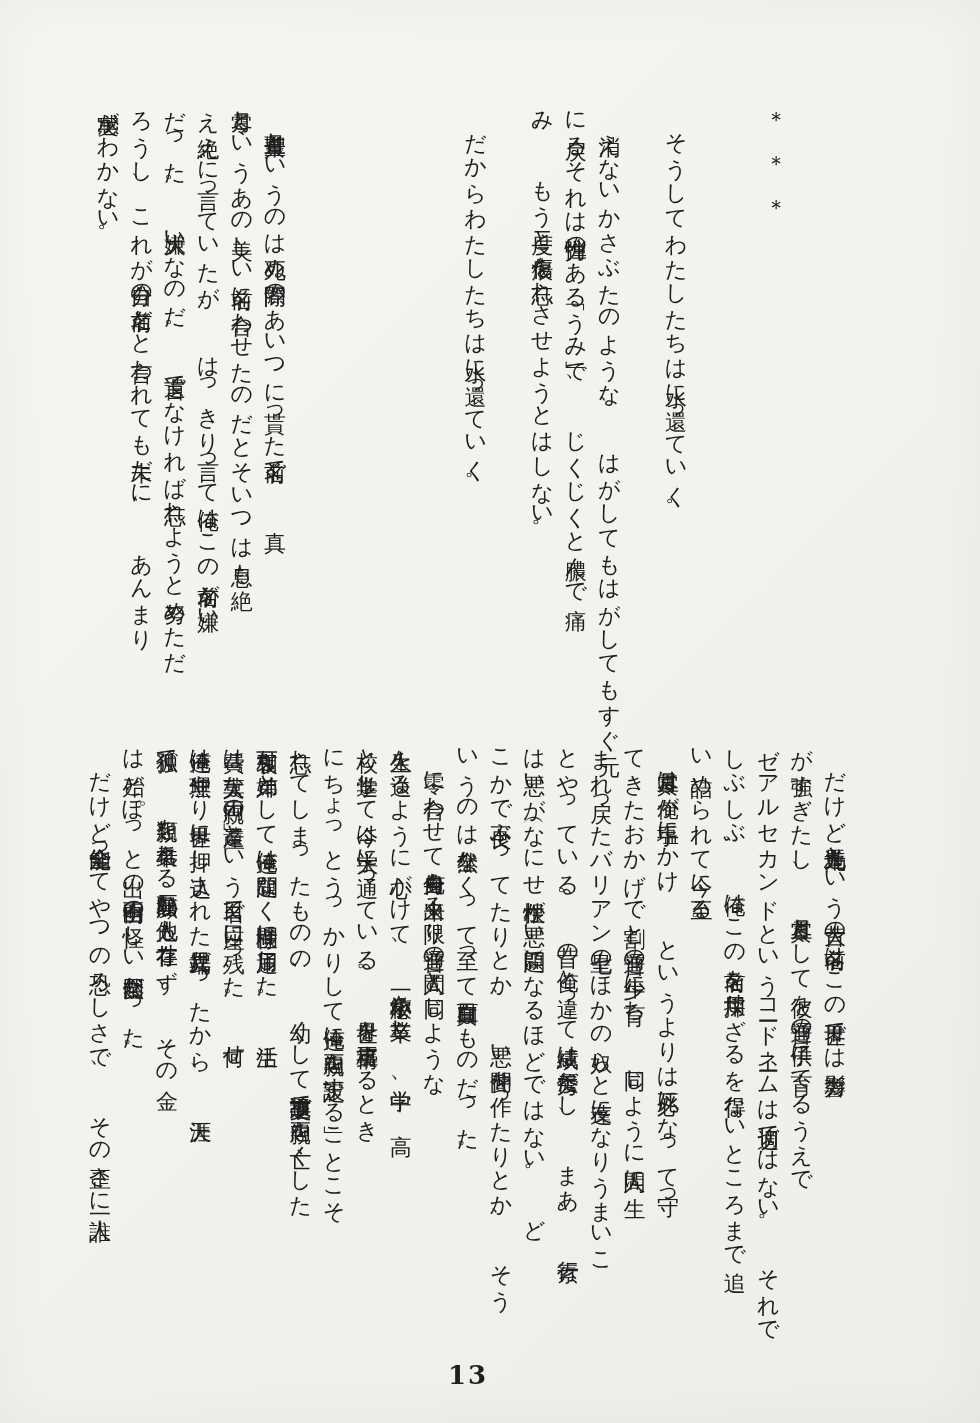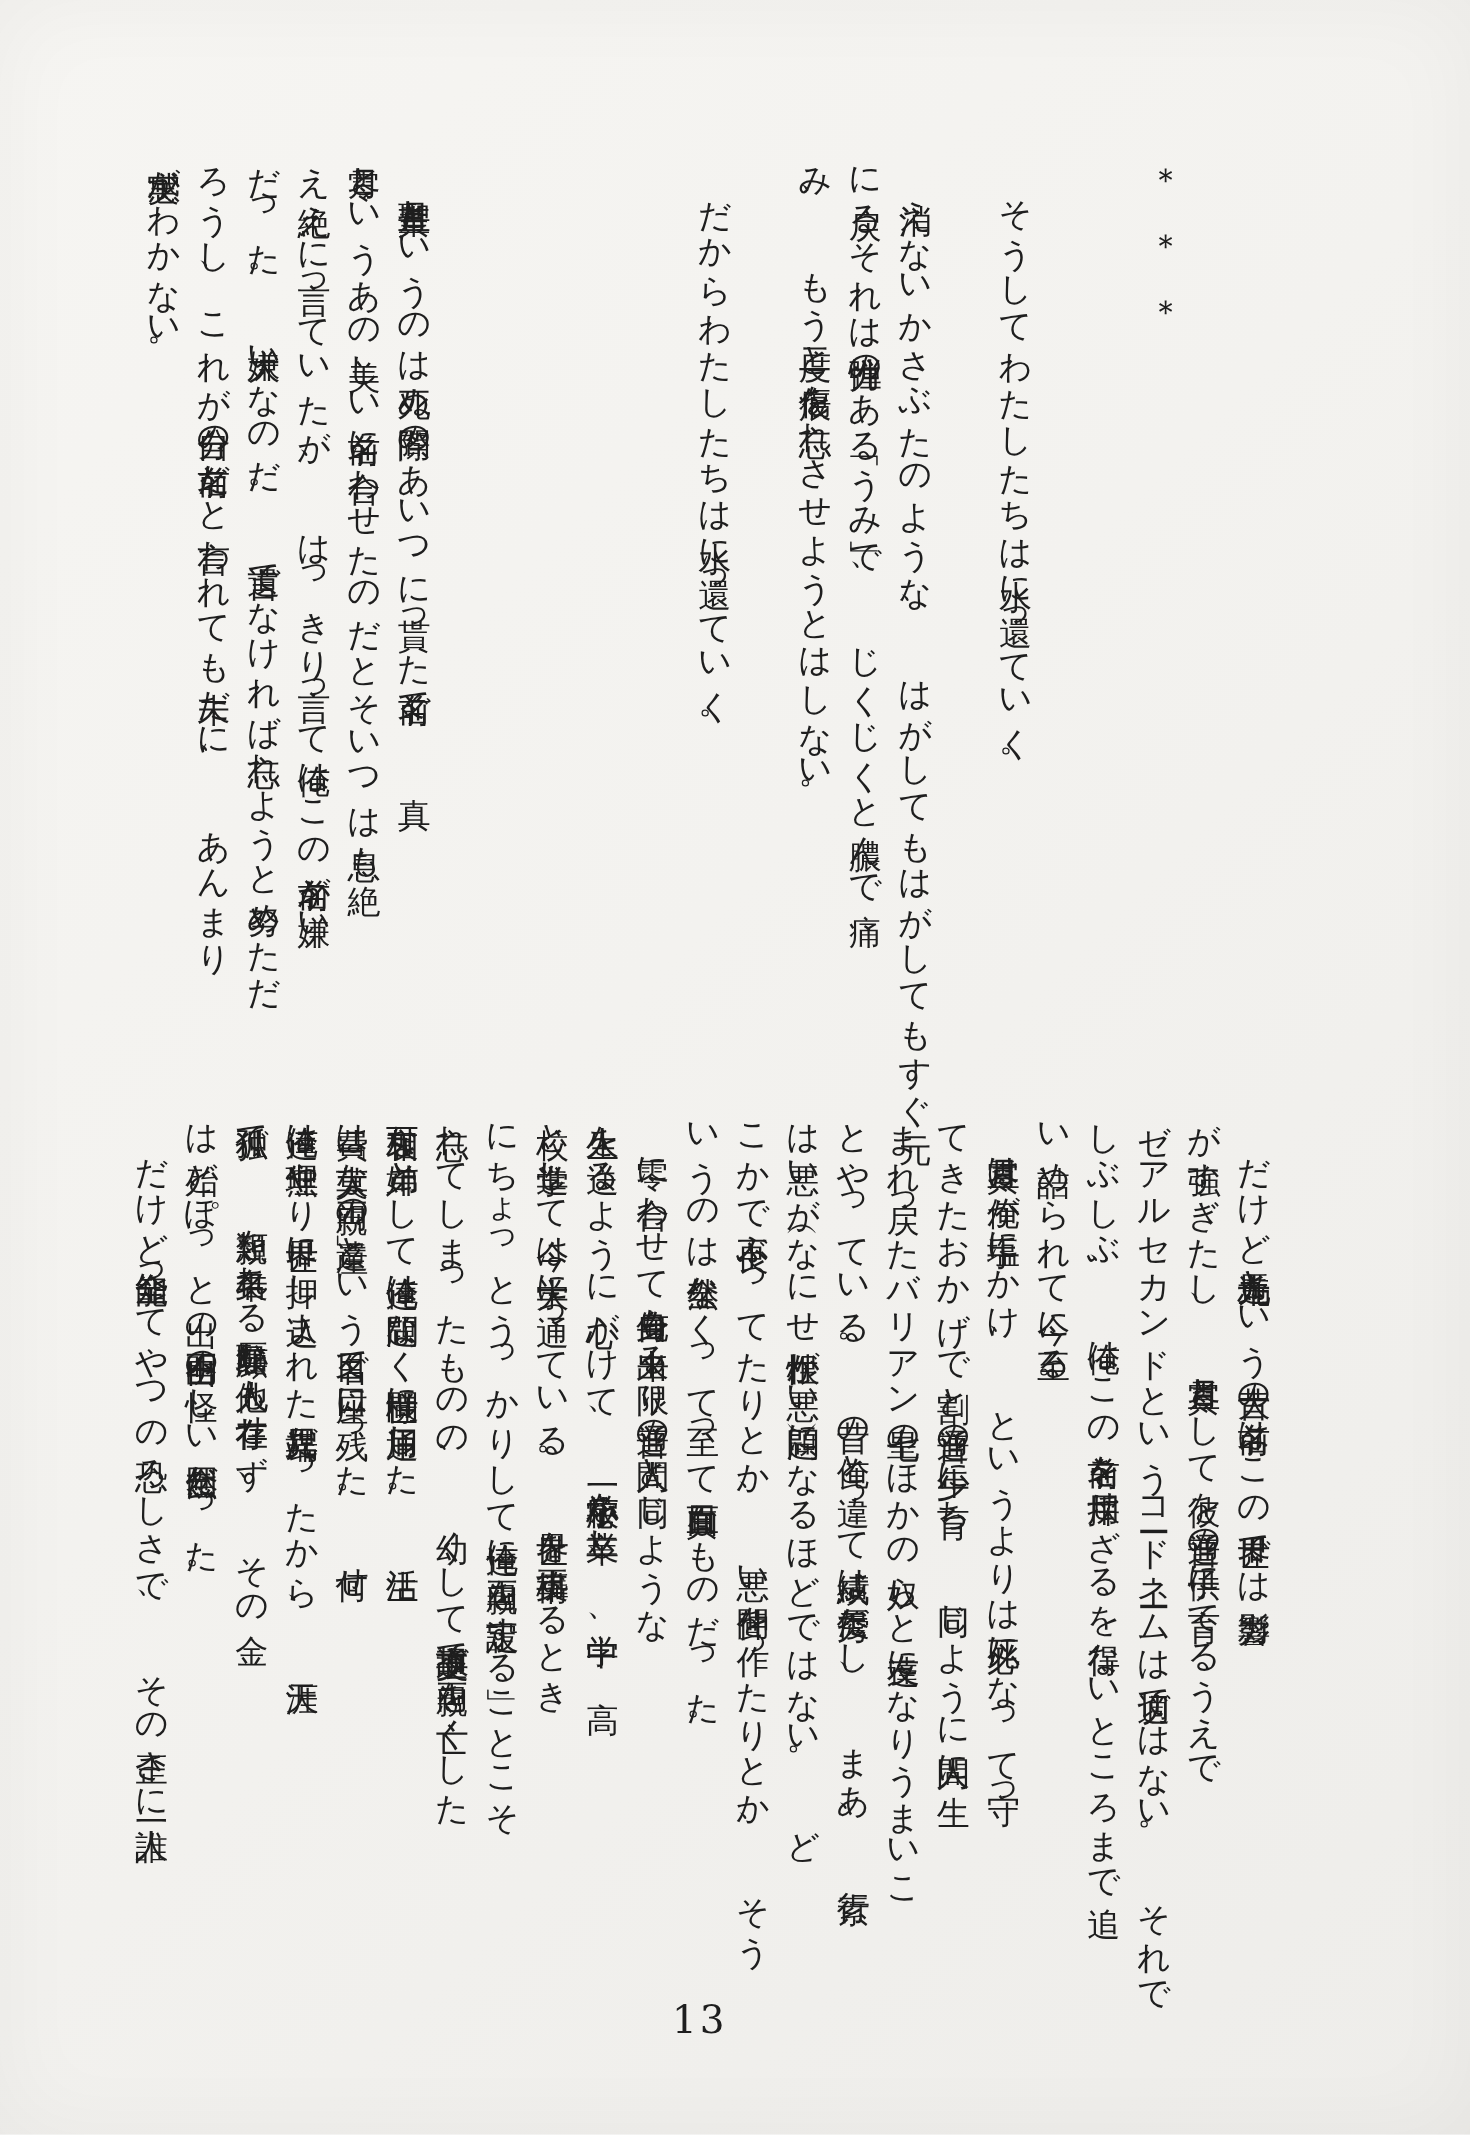--- a/index.html
+++ b/index.html
@@ -24,26 +24,27 @@
     font-size: 22px;
     line-height: 33.4px;
     color: var(--ink);
     letter-spacing: 0;
   }
   .band p { margin: 0; padding: 0; }
   .band-upper { top: 96px;  right: 120px; height: 650px; }
   .band-lower { top: 734px; right: 128px; height: 680px; }
   .page-number {
     position: absolute;
-    top: 1332px;
+    top: 1360px;
     left: 448px;
     font-family: "DejaVu Serif", "Liberation Serif", serif;
     font-size: 26px;
     letter-spacing: 2px;
     color: var(--ink);
+    font-weight: bold;
   }
 </style>
 </head>
 <body>
 
 <div class="page">
   <section class="band band-upper"><p>　</p><p>　</p><p>＊　＊　＊</p><p>　</p><p>　</p><p>　そうしてわたしたちは水に還っていく。</p><p>　</p><p>　消えないかさぶたのような、　はがしてもはがしてもすぐ元</p><p>に戻るそれは弾力性のある「うみ」で、　じくじくと膿んで痛</p><p>み、　もう二度と傷痕を忘れさせようとはしない。</p><p>　</p><p>　だからわたしたちは水に還っていく。</p><p>　</p><p>　</p><p>　</p><p>　</p><p>　</p><p>　真月聖華というのは死ぬ間際のあいつに貰った名前で、　真</p><p>月零というあの美しい名前に合わせたのだとそいつは息も絶</p><p>え絶えに言っていたが、　はっきり言って俺はこの名前が嫌い</p><p>だった。　大嫌いなのだ。　遺言でなければ忘れようと努めただ</p><p>ろうし、これが自分の名前だと言われても未だに、　あんまり</p><p>実感がわかない。</p></section>
   <section class="band band-lower"><p>　だけど九十九遊馬という大昔の名前はこの世界では影響力</p><p>が強すぎたし、　真月零として彼を普通の子供に育てるうえで</p><p>ゼアルセカンドというコードネームは適切ではない。　それで</p><p>しぶしぶ、　俺はこの名前を採用せざるを得ないところまで追</p><p>い詰められて今に至る。</p><p>　真月零は俺が手塩にかけ、　というよりは必死になって守っ</p><p>てきたおかげで割と普通の少年に育ち、　同じように人間に生</p><p>まれ戻ったバリアン七皇のほかの奴らと友達になりうまいこ</p><p>とやっている。　昔の俺と違って成績は優秀だし、　まあ、　素行</p><p>は悪いが（なにせ性根が悪い）問題になるほどではない。　ど</p><p>こかで不良ぶってたりとか、　悪い仲間を作ったりとか、　そう</p><p>いうのは全然なくって至って真面目なものだった。</p><p>　零に合わせて俺自身も出来る限り普通の人間と同じような</p><p>人生を送るように心がけて、　一応小学校を卒業し、　中学、　高</p><p>校と進学して今は大学に通っている。　世界を再構築するとき</p><p>にちょっとうっかりして俺達に両親を「設定する」ことこそ</p><p>忘れてしまったものの、　幼くして交通事故で両親を亡くした</p><p>可哀相な姉弟として俺達は問題なく世間様に通用した。　生活</p><p>費は「莫大な両親の遺産」という名目で口座に残った。　何せ</p><p>俺達は無理やり世界に押し込まれた異端児だったから、　天涯</p><p>孤独で、　親類を名乗れる厚顔無恥な他人も存在せず、　その金</p><p>は殆どぽっと出の出自不明の怪しい金同然だった。</p><p>　だけど全知全能ってやつの恐ろしさで、　その歪さに誰一人</p></section>
   <div class="page-number">13</div>
 </div>

